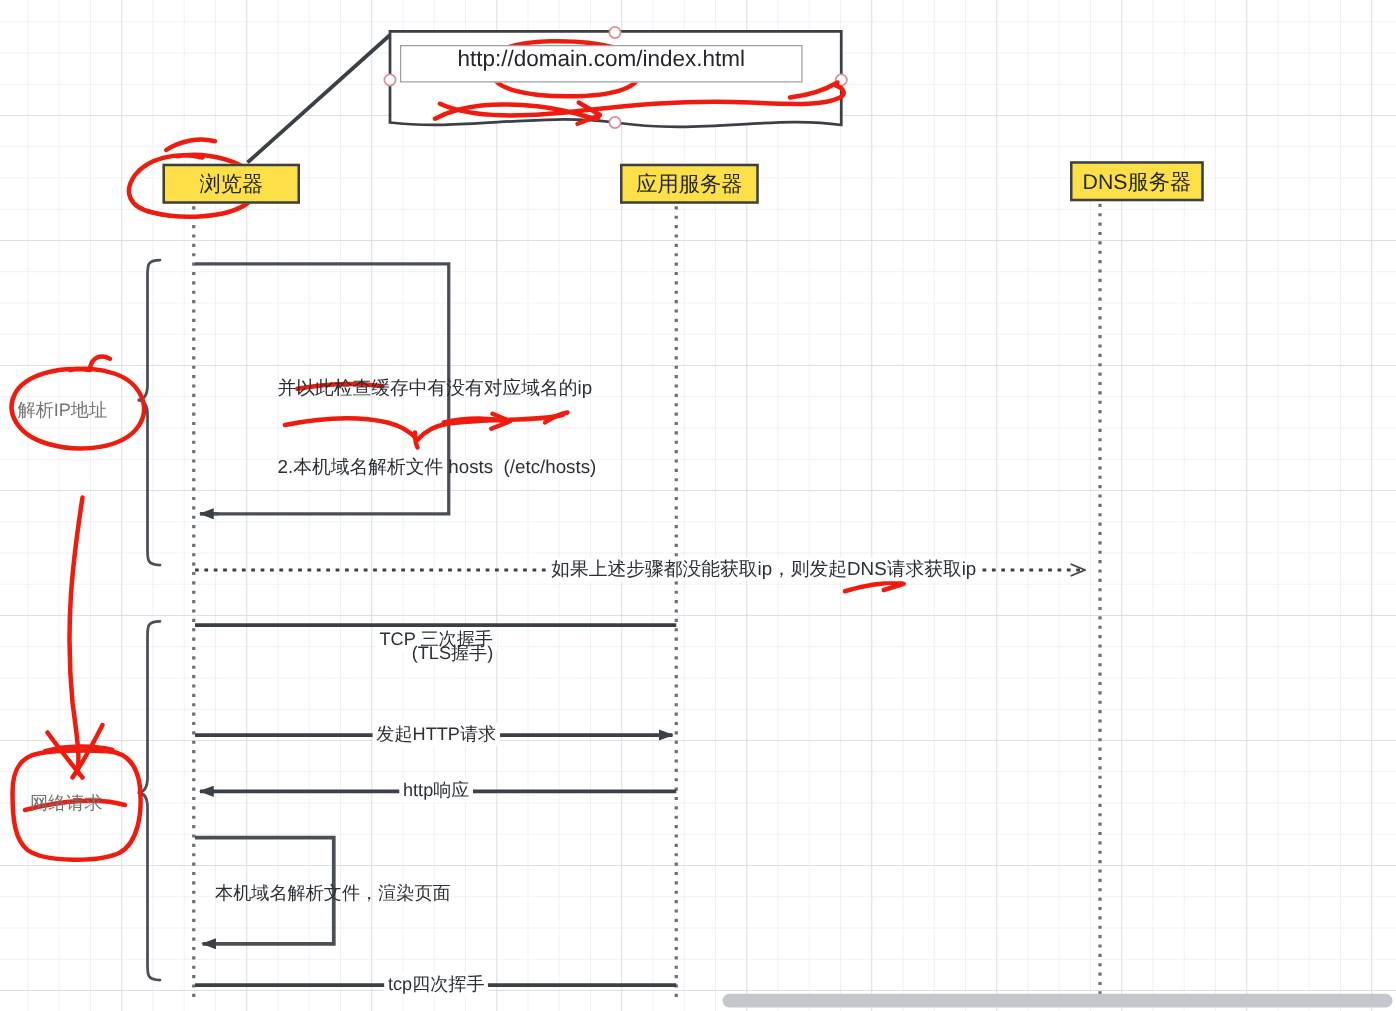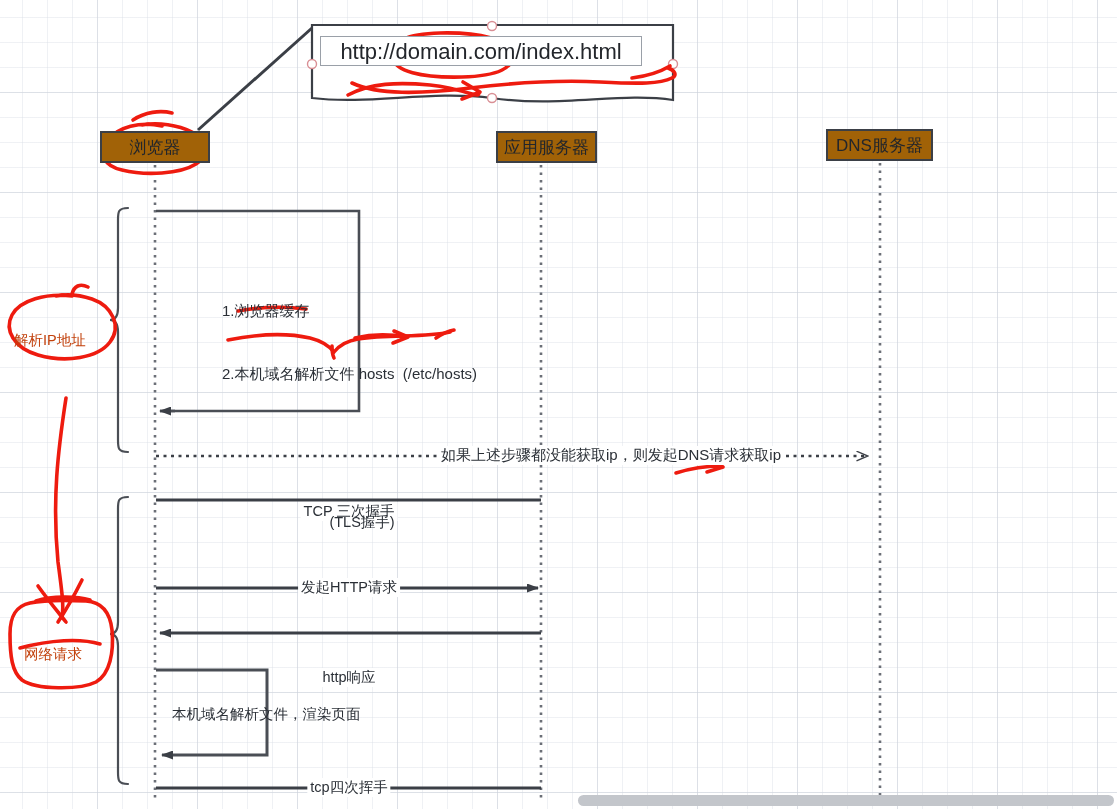--- a/index.html
+++ b/index.html
@@ -18,47 +18,46 @@
       linear-gradient(to bottom, rgba(205,210,220,.55) 1px, transparent 1px),
       linear-gradient(to right, rgba(220,224,232,.45) 1px, transparent 1px),
       linear-gradient(to bottom, rgba(220,224,232,.45) 1px, transparent 1px);
     background-size:100px 100px,100px 100px,25px 25px,25px 25px;
     background-position:-3px -8px,-3px -8px,-3px -8px,-3px -8px;
   }
   svg#diagram{position:absolute;left:0;top:0;width:1117px;height:809px;}
   .node-box{
     position:absolute;
     border:2px solid #3b3f46;
-    background:#a16207;
+    background:#fde047;
     box-sizing:border-box;
     display:flex;align-items:center;justify-content:center;
-    font-size:17px;color:#23262b;
+    font-size:17px;color:#23262b;margin-left:30px;
   }
   .urlbox{
     position:absolute;
     border:1px solid #9aa0a8;
     background:#fff;
     box-sizing:border-box;
-    display:flex;align-items:flex-end;justify-content:center;
-    font-size:22px;color:#23262b;
+    display:flex;align-items:flex-start;justify-content:center;
+    font-size:18px;color:#23262b;
   }
   .msg{
     position:absolute;
     font-size:14.5px;color:#2a2f36;
     background:#fff;
     padding:0 3px;
     white-space:nowrap;
     transform:translateX(-50%);
   }
   .msg.bold{font-weight:normal;font-size:15px;}
   .sidelabel{
     position:absolute;
-    font-size:14.5px;color:#c2410c;
+    font-size:14.5px;color:#737373;
     white-space:nowrap;
-    margin-top:12px;
   }
   .noteblock{
     position:absolute;
     font-size:15px;color:#2a2f36;
     white-space:pre;
     line-height:1.42;
   }
   .hscroll{
     position:absolute;
     left:578px;top:795px;width:536px;height:11px;
@@ -195,57 +194,57 @@
 </svg>
 
 <div class="urlbox" style="left:320px;top:36px;width:322px;height:30px;">
   <span>http://domain.com/index.html</span>
 </div>
 
 <div class="node-box" style="left:100px;top:131px;width:110px;height:32px;">
   <span>浏览器</span>
 </div>
 
-<div class="node-box" style="left:496px;top:131px;width:101px;height:32px;">
+<div class="node-box" style="left:466px;top:131px;width:111px;height:32px;">
   <span>应用服务器</span>
 </div>
 
 <div class="node-box" style="left:826px;top:129px;width:107px;height:32px;">
   <span>DNS服务器</span>
 </div>
 
 <div class="sidelabel" style="left:14px;top:319px;">
   <span>解析IP地址</span>
 </div>
 
 <div class="sidelabel" style="left:24px;top:633px;">
   <span>网络请求</span>
 </div>
 
 <div class="noteblock" style="left:222px;top:257px;">
-  <div>1.浏览器缓存</div>
+  <div>并以此检查缓存中有没有对应域名的ip</div>
   <div>2.本机域名解析文件 hosts  (/etc/hosts)</div>
 </div>
 
 <div class="msg bold" style="left:611px;top:446px;">
   <span>如果上述步骤都没能获取ip，则发起DNS请求获取ip</span>
 </div>
 
 <div class="msg" style="left:349px;top:502px;">
   <span>TCP 三次握手</span>
 </div>
 <div class="msg" style="left:362px;top:513px;background:transparent;">
   <span>(TLS握手)</span>
 </div>
 
 <div class="msg" style="left:349px;top:578px;">
   <span>发起HTTP请求</span>
 </div>
 
-<div class="msg" style="left:349px;top:623px;margin-top:45px;">
+<div class="msg" style="left:349px;top:623px;">
   <span>http响应</span>
 </div>
 
 <div class="msg" style="left:169px;top:705px;transform:none;background:transparent;">
   <span>本机域名解析文件，渲染页面</span>
 </div>
 
 <div class="msg" style="left:349px;top:778px;">
   <span>tcp四次挥手</span>
 </div>

